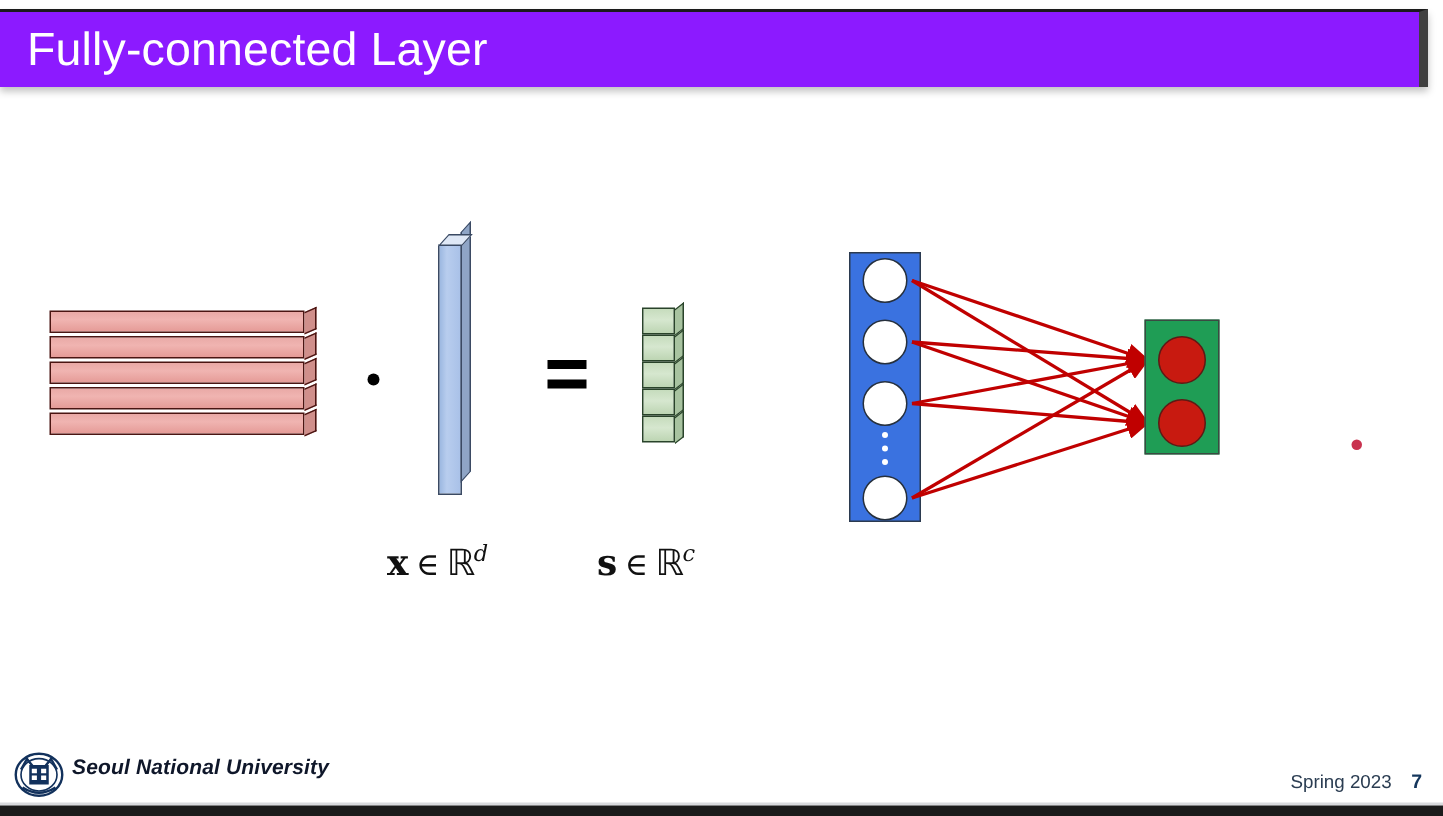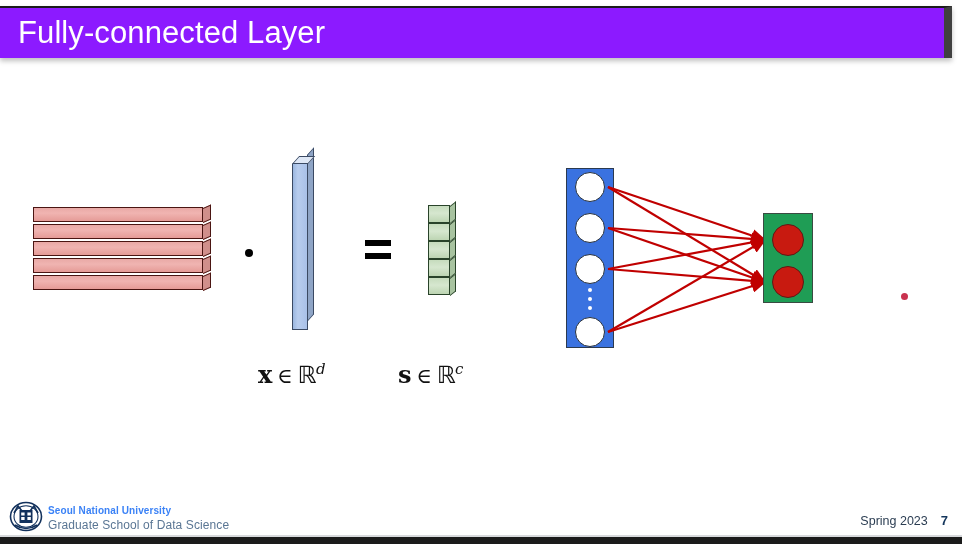--- a/index.html
+++ b/index.html
@@ -20,21 +20,21 @@
 
   
   #title-bar {
     position: absolute;
     left: 0px;
     top: 6px;
     width: 952px;
     height: 52px;
     background: #8c1aff;
     border-top: 2px solid #1b1b1b;
-    border-right: 8px solid #404040;
+    border-right: 6px solid #404040;
     box-sizing: border-box;
     box-shadow: 0 3px 5px rgba(0,0,0,0.25);
   }
   #title-text {
     position: absolute;
     left: 18px;
     top: 50%;
     transform: translateY(-50%);
     color: #ffffff;
     font-size: 31px;
@@ -310,26 +310,27 @@
     top: 501px;
     width: 34px;
     height: 31px;
   }
   #footer-brand {
     position: absolute;
     left: 48px;
     top: 504px;
   }
   #brand-line1 {
-    font-size: 10px;
+    font-size: 14px;
     font-weight: bold;
-    color: #3b82f6;
+    color: #0f172a;
     letter-spacing: 0.1px;
     line-height: 14px;
     font-family: "Liberation Sans", sans-serif;
+    font-style: italic;
   }
   #brand-line2 {
     font-size: 12px;
     font-weight: normal;
     color: #5a7694;
     letter-spacing: 0.1px;
     line-height: 14px;
     font-family: "Liberation Sans", sans-serif;
   }
   #footer-right {
@@ -464,21 +465,20 @@
     <rect x="18.4" y="11.5" width="3.4" height="3" fill="#ffffff"></rect>
     <rect x="12.2" y="16" width="3.4" height="3" fill="#ffffff"></rect>
     <rect x="18.4" y="16" width="3.4" height="3" fill="#ffffff"></rect>
     <path d="M5 12 L9 5 L13 10" fill="none" stroke="#12315c" stroke-width="1.6"></path>
     <path d="M29 12 L25 5 L21 10" fill="none" stroke="#12315c" stroke-width="1.6"></path>
     <path d="M6 24 Q17 31 28 24" fill="none" stroke="#12315c" stroke-width="1.7"></path>
   </svg>
 
   <div id="footer-brand">
     <div id="brand-line1">Seoul National University</div>
-    <div id="brand-line2">Graduate School of Data Science</div>
   </div>
 
   <div id="footer-right">
     <div id="footer-term">Spring 2023</div>
     <div id="footer-page">7</div>
   </div>
 
   <div id="footer-bottom-bar"></div>
 
 </div>

